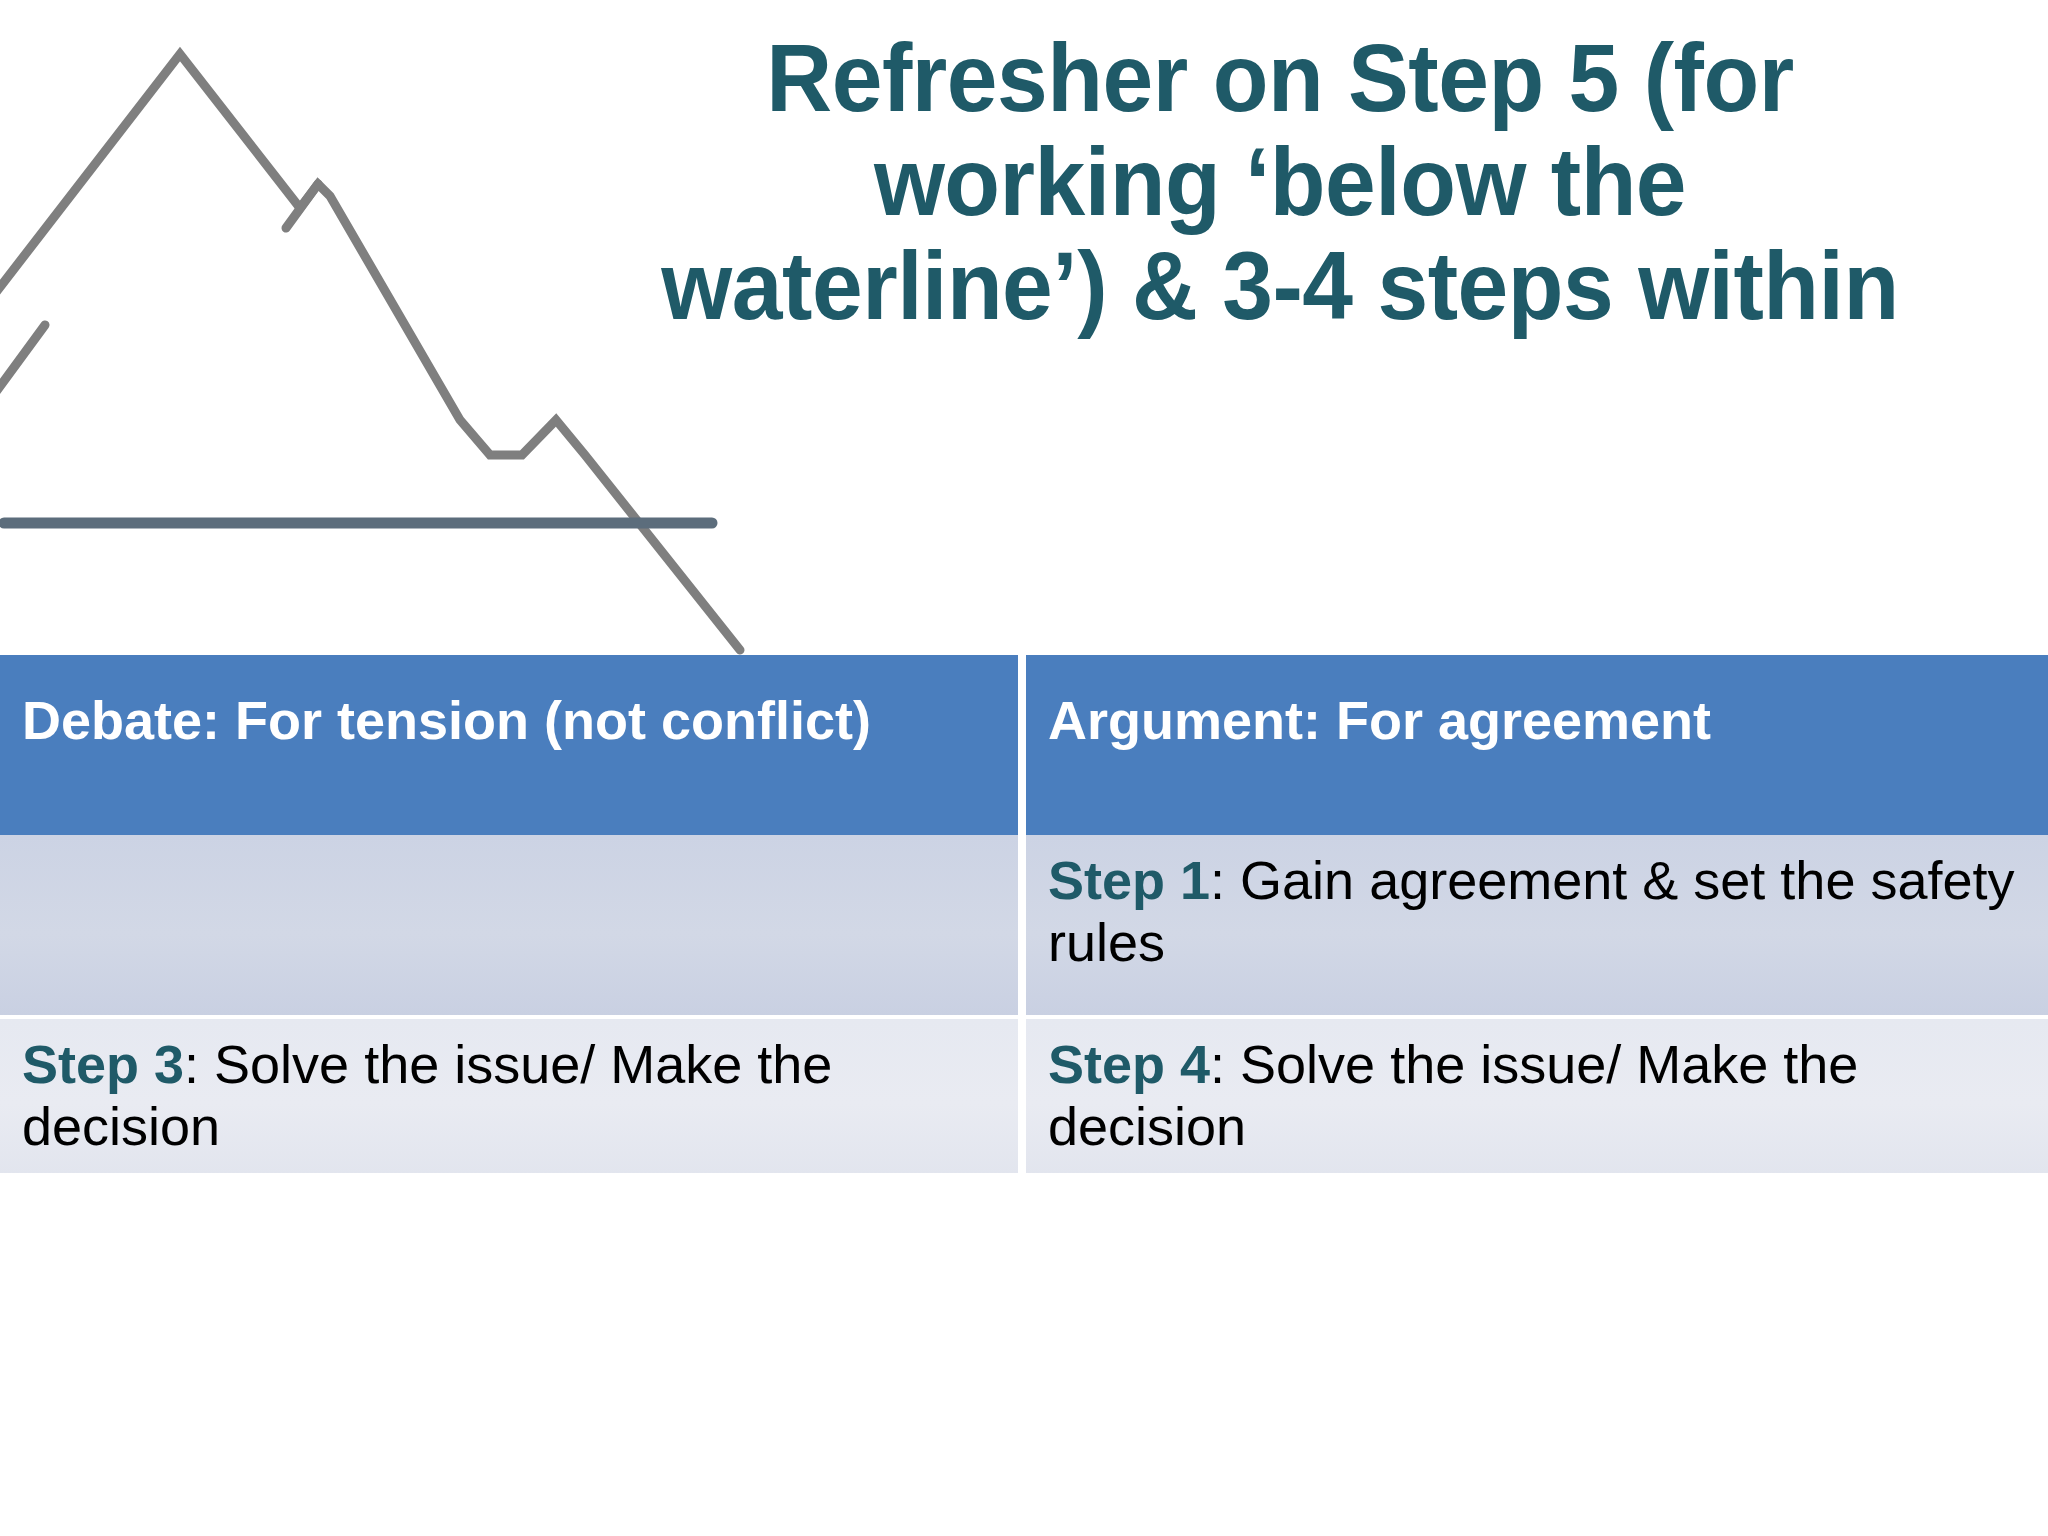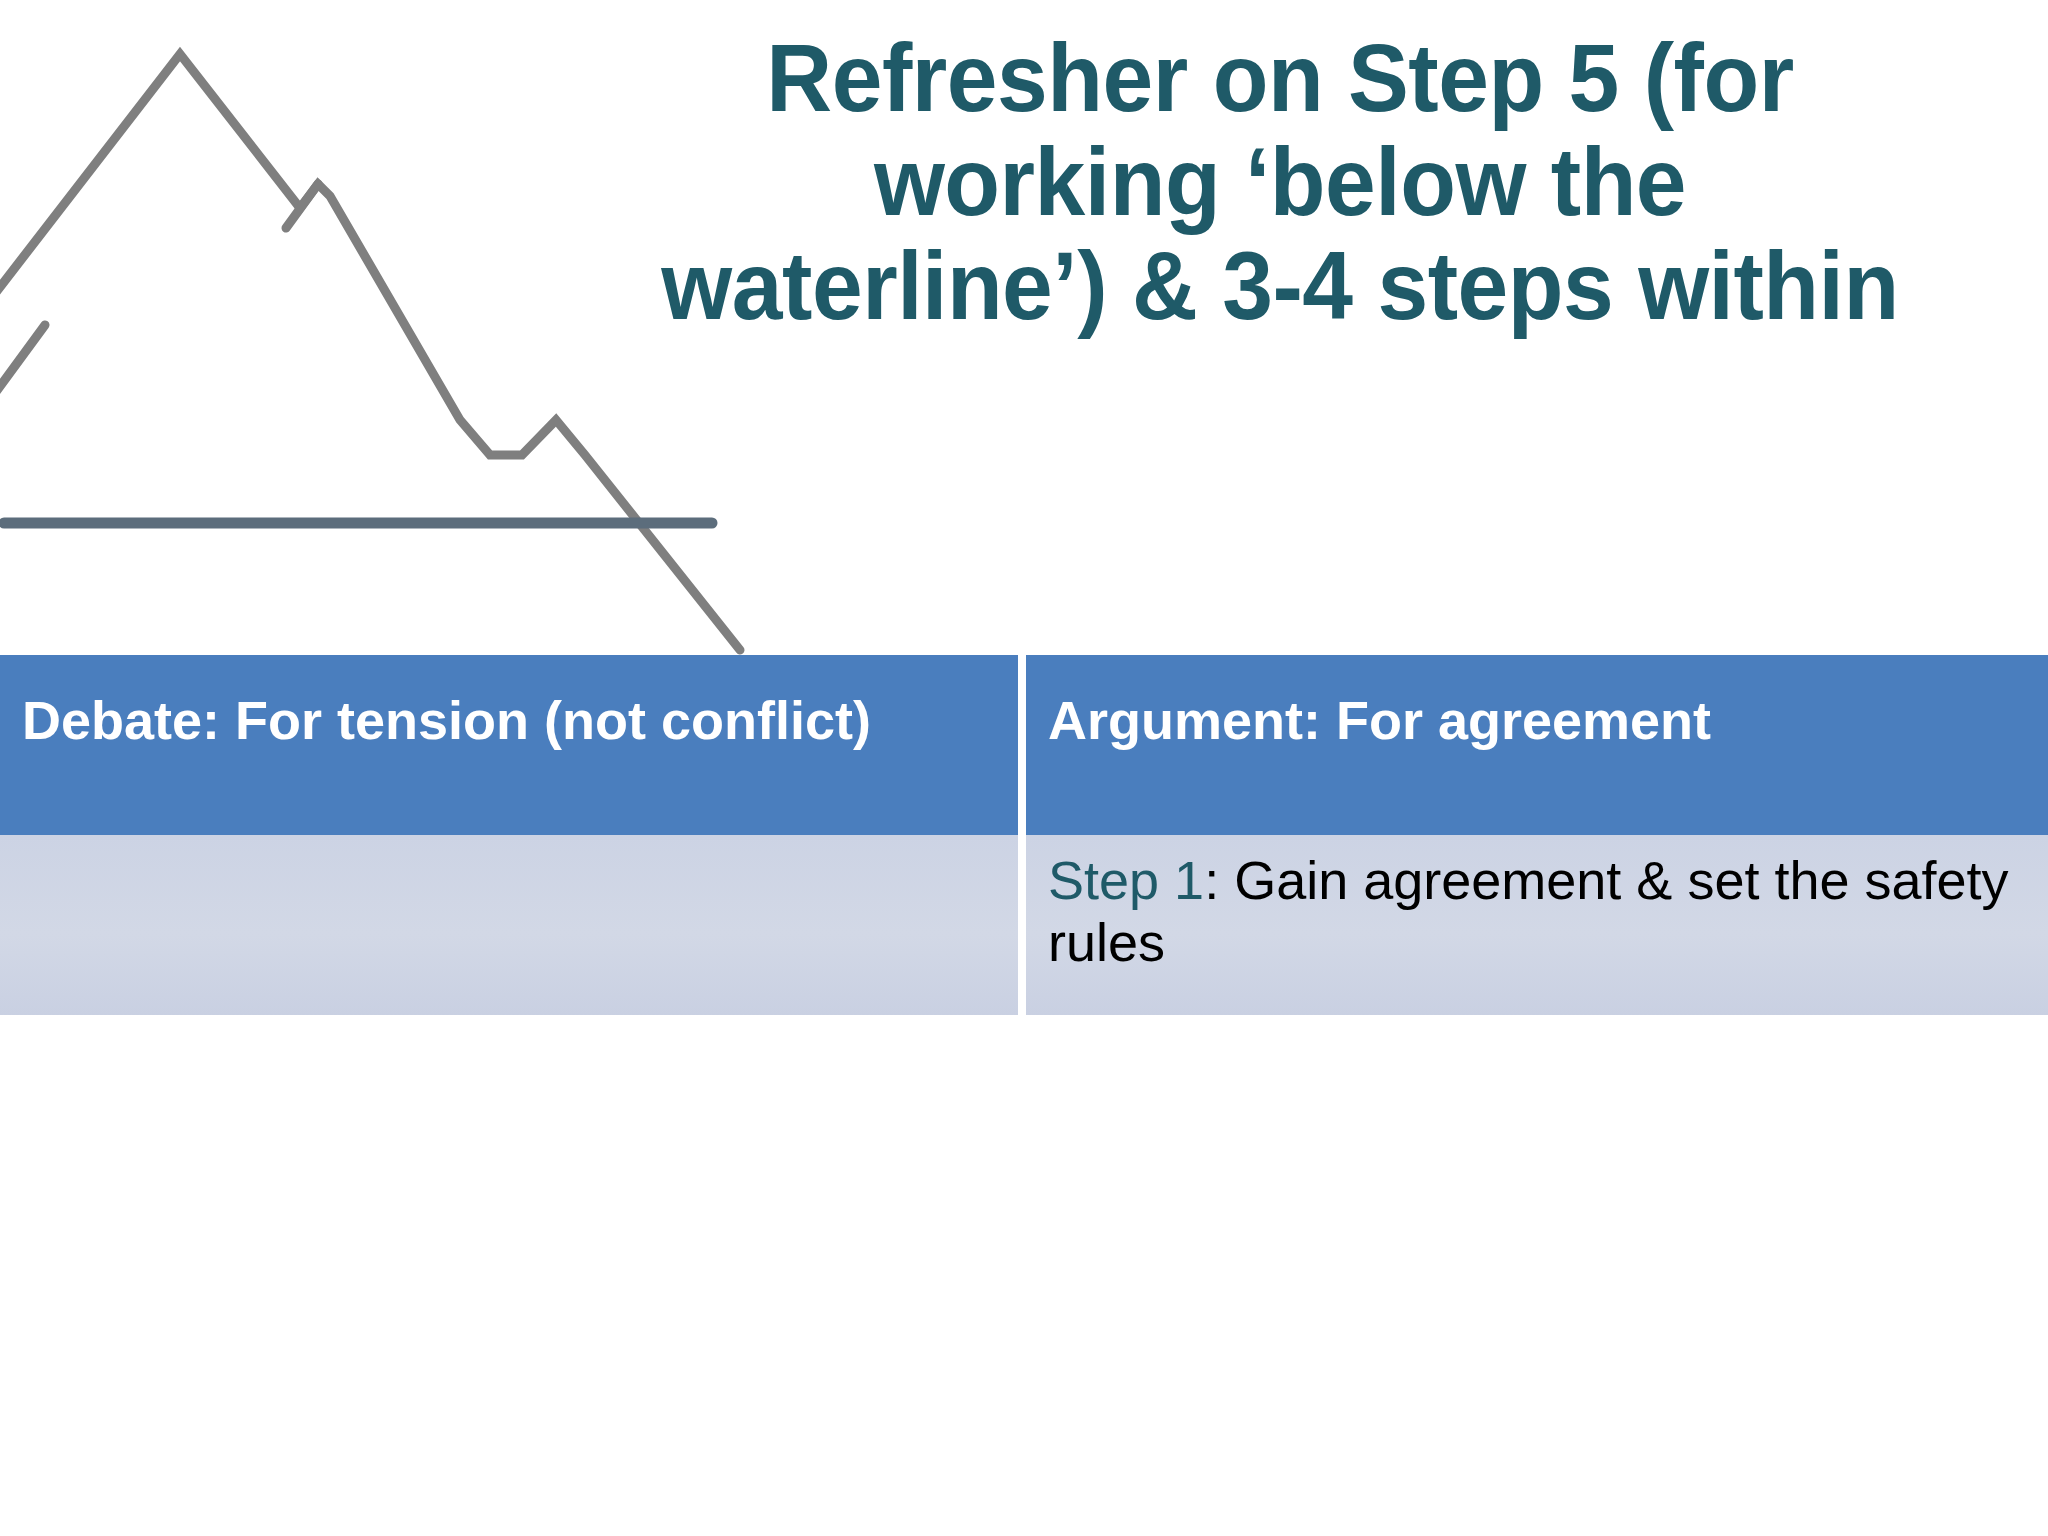--- a/index.html
+++ b/index.html
@@ -100,21 +100,21 @@
     background: #ffffff;
   }
 
   
   tr.sep td {
     border-bottom: 4px solid #ffffff;
   }
 
   .step-label {
     color: #1f5a68;
-    font-weight: normal;
+    font-weight: bold;
   }
 
   .cell-text { display: inline; }
 
   .empty-cell { min-height: 150px; }
 </style>
 </head>
 <body>
 
 <div id="slide">
@@ -154,17 +154,26 @@
           </div>
         </td>
         <td class="gapcell"></td>
         <td>
           <span class="step-label">Step 1</span><span class="cell-text">:  Gain agreement &amp; set the safety rules</span>
         </td>
       </tr>
 
 
 
+      <tr class="row-light">
+        <td>
+          <span class="step-label">Step 3</span><span class="cell-text">: Solve the issue/ Make the decision</span>
+        </td>
+        <td class="gapcell"></td>
+        <td>
+          <span class="step-label">Step 4</span><span class="cell-text">: Solve the issue/ Make the decision</span>
+        </td>
+      </tr>
 
     </tbody>
   </table>
 
 </div>
 
 </body></html>

